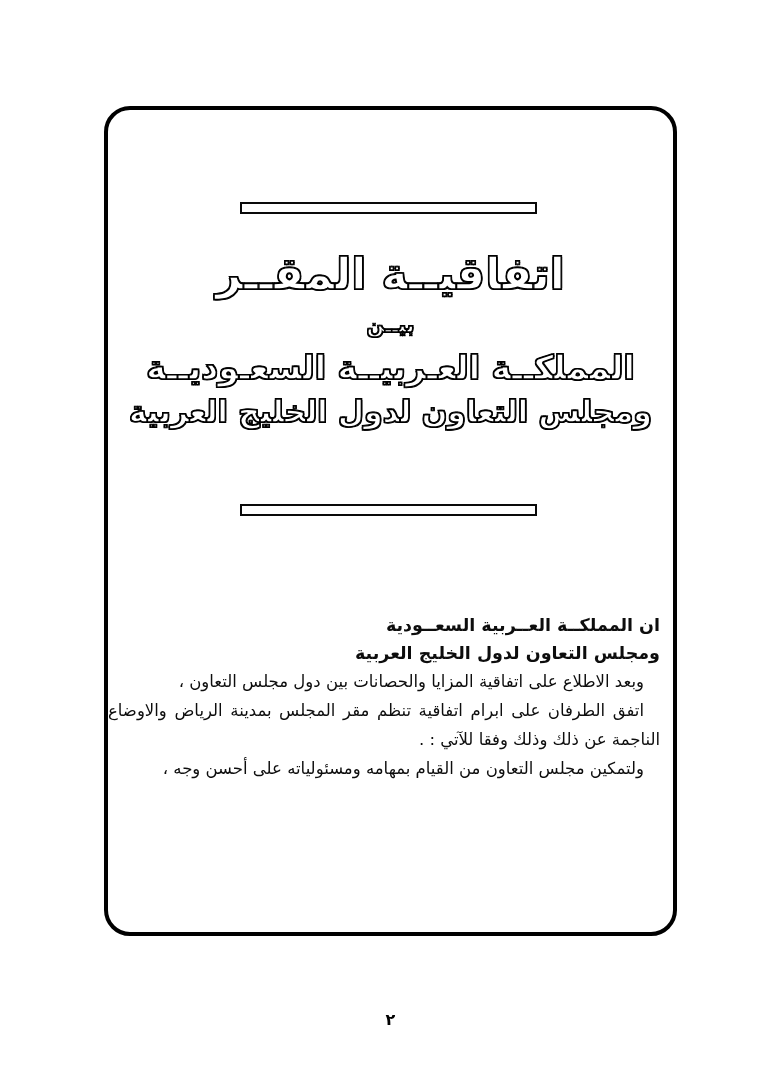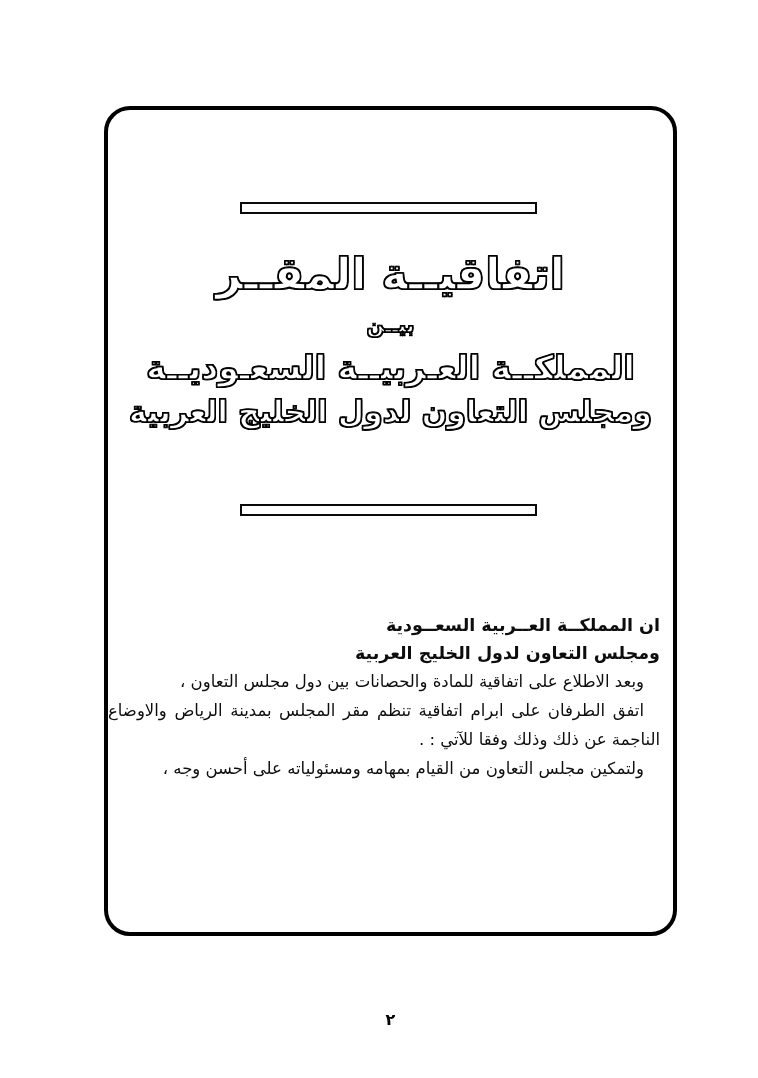--- a/index.html
+++ b/index.html
@@ -103,18 +103,18 @@
 
 <div class="cover-line cover-party1 outline" dir="rtl">المملكــة العـربيــة السعـوديــة</div>
 
 <div class="cover-line cover-party2 outline" dir="rtl">ومجلس التعاون لدول الخليج العربية</div>
 
 <div class="bar bar-bottom"></div>
 
 <div class="body-text" dir="rtl">
   <div class="bold-heading">ان المملكــة العــربية السعــودية</div>
   <div class="bold-heading">ومجلس التعاون لدول الخليج العربية</div>
-  <p>وبعد الاطلاع على اتفاقية للمادة والحصانات بين دول مجلس التعاون ،</p>
+  <p>وبعد الاطلاع على اتفاقية المزايا والحصانات بين دول مجلس التعاون ،</p>
   <p>اتفق الطرفان على ابرام اتفاقية تنظم مقر المجلس بمدينة الرياض والاوضاع الناجمة عن ذلك وذلك وفقا للآتي : .</p>
   <p>ولتمكين مجلس التعاون من القيام بمهامه ومسئولياته على أحسن وجه ،</p>
 </div>
 
 <div class="page-number">٢</div>
 
 </body></html>

